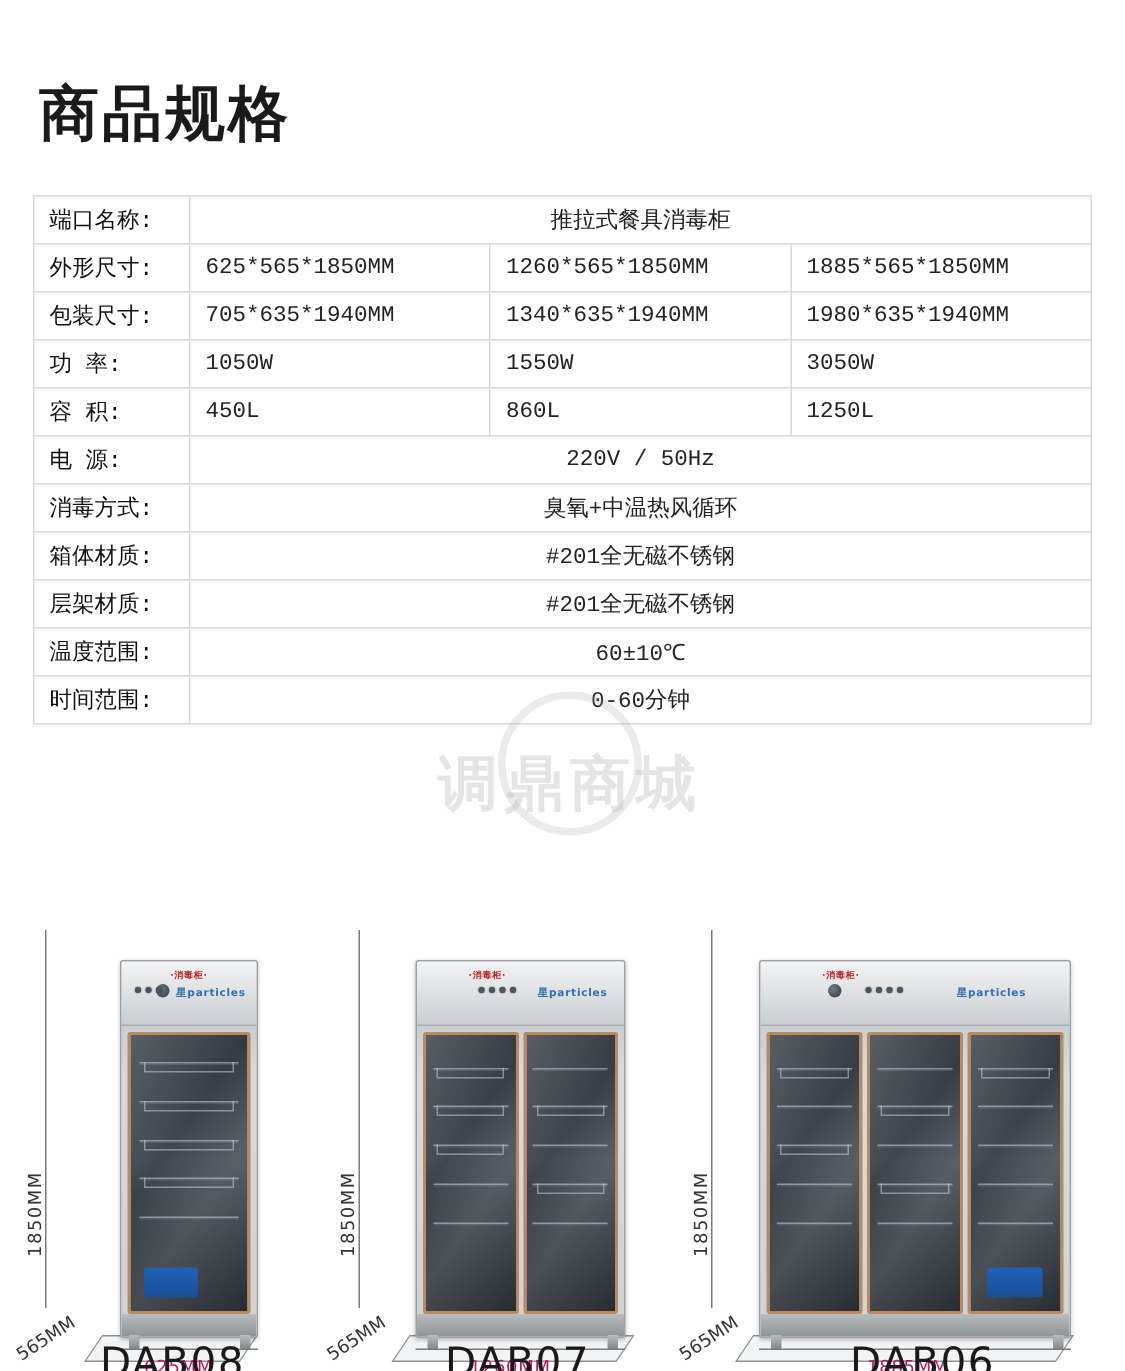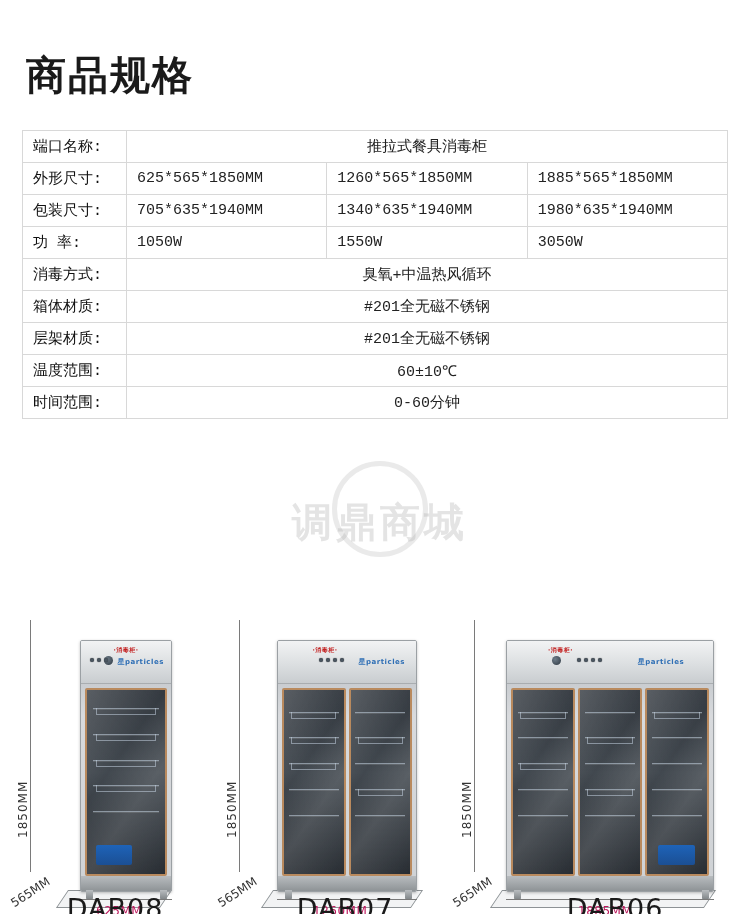--- a/index.html
+++ b/index.html
@@ -294,20 +294,30 @@
         <td class="val">1340*635*1940MM</td>
         <td class="val">1980*635*1940MM</td>
       </tr>
       <tr>
         <td class="label">功    率:</td>
         <td class="val">1050W</td>
         <td class="val">1550W</td>
         <td class="val">3050W</td>
       </tr>
       <tr>
+        <td class="label">容    积:</td>
+        <td class="val">450L</td>
+        <td class="val">860L</td>
+        <td class="val">1250L</td>
+      </tr>
+      <tr>
+        <td class="label">电    源:</td>
+        <td class="center" colspan="3">220V / 50Hz</td>
+      </tr>
+      <tr>
         <td class="label">消毒方式:</td>
         <td class="center" colspan="3">臭氧+中温热风循环</td>
       </tr>
       <tr>
         <td class="label">箱体材质:</td>
         <td class="center" colspan="3">#201全无磁不锈钢</td>
       </tr>
       <tr>
         <td class="label">层架材质:</td>
         <td class="center" colspan="3">#201全无磁不锈钢</td>

